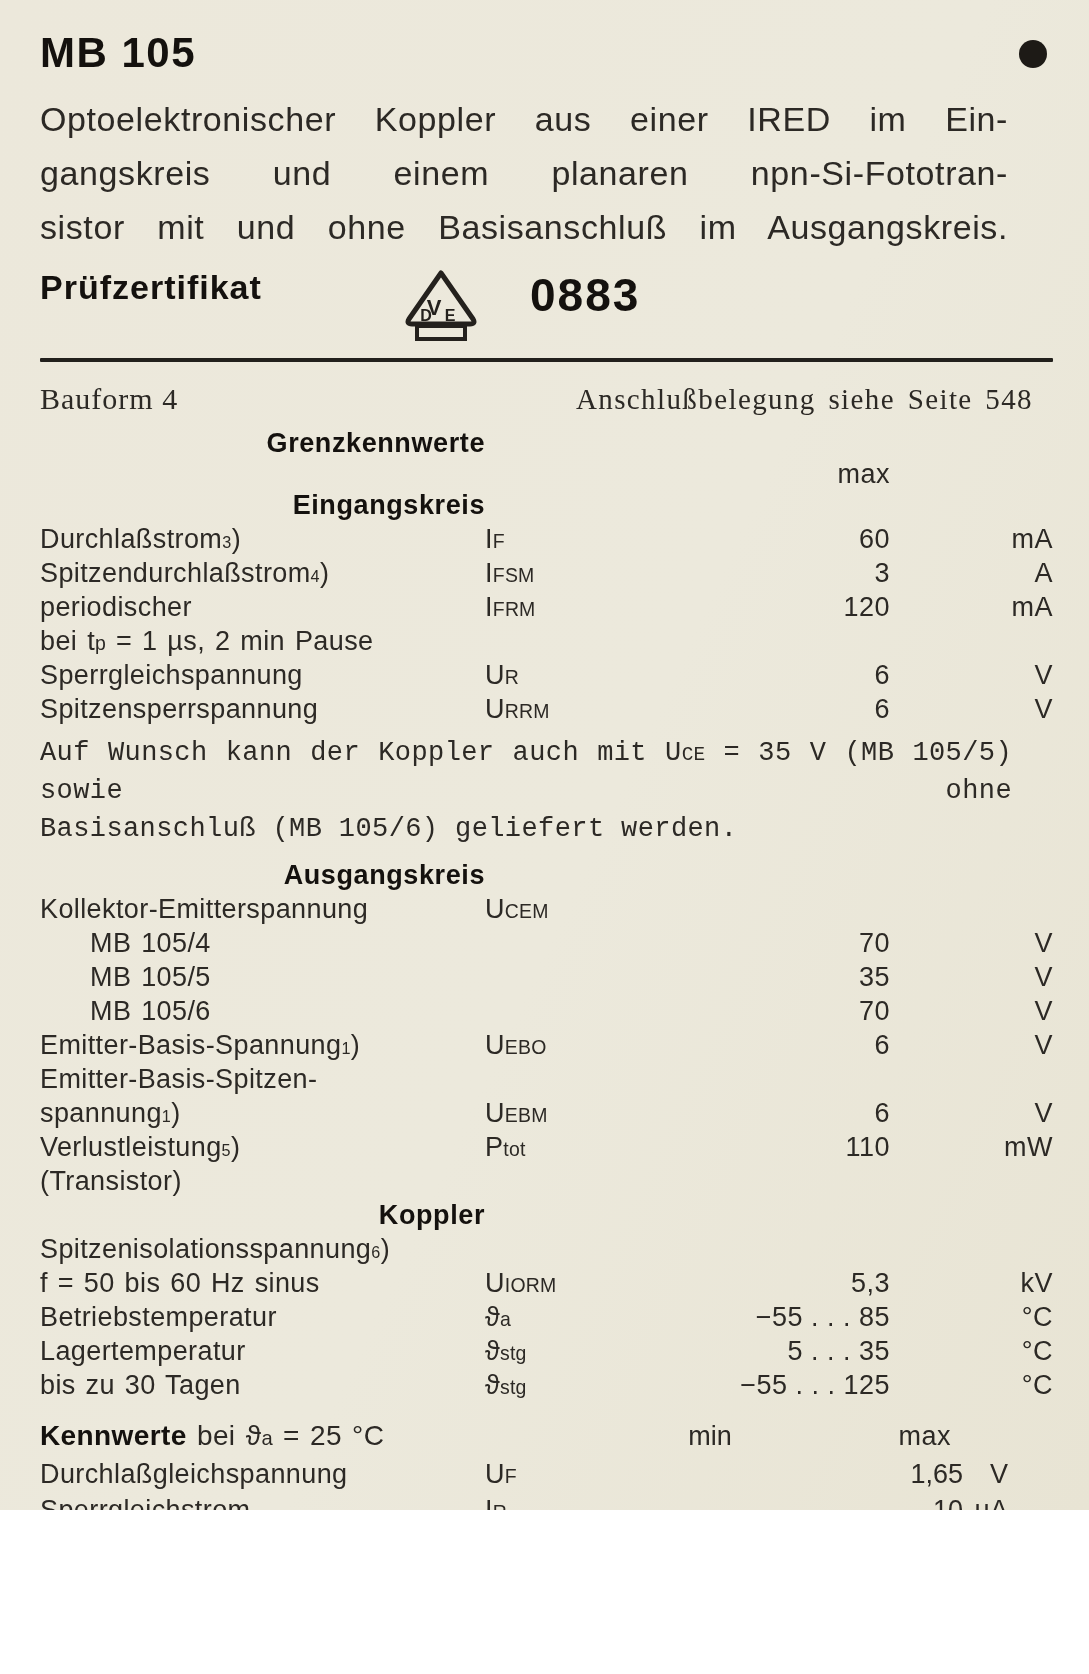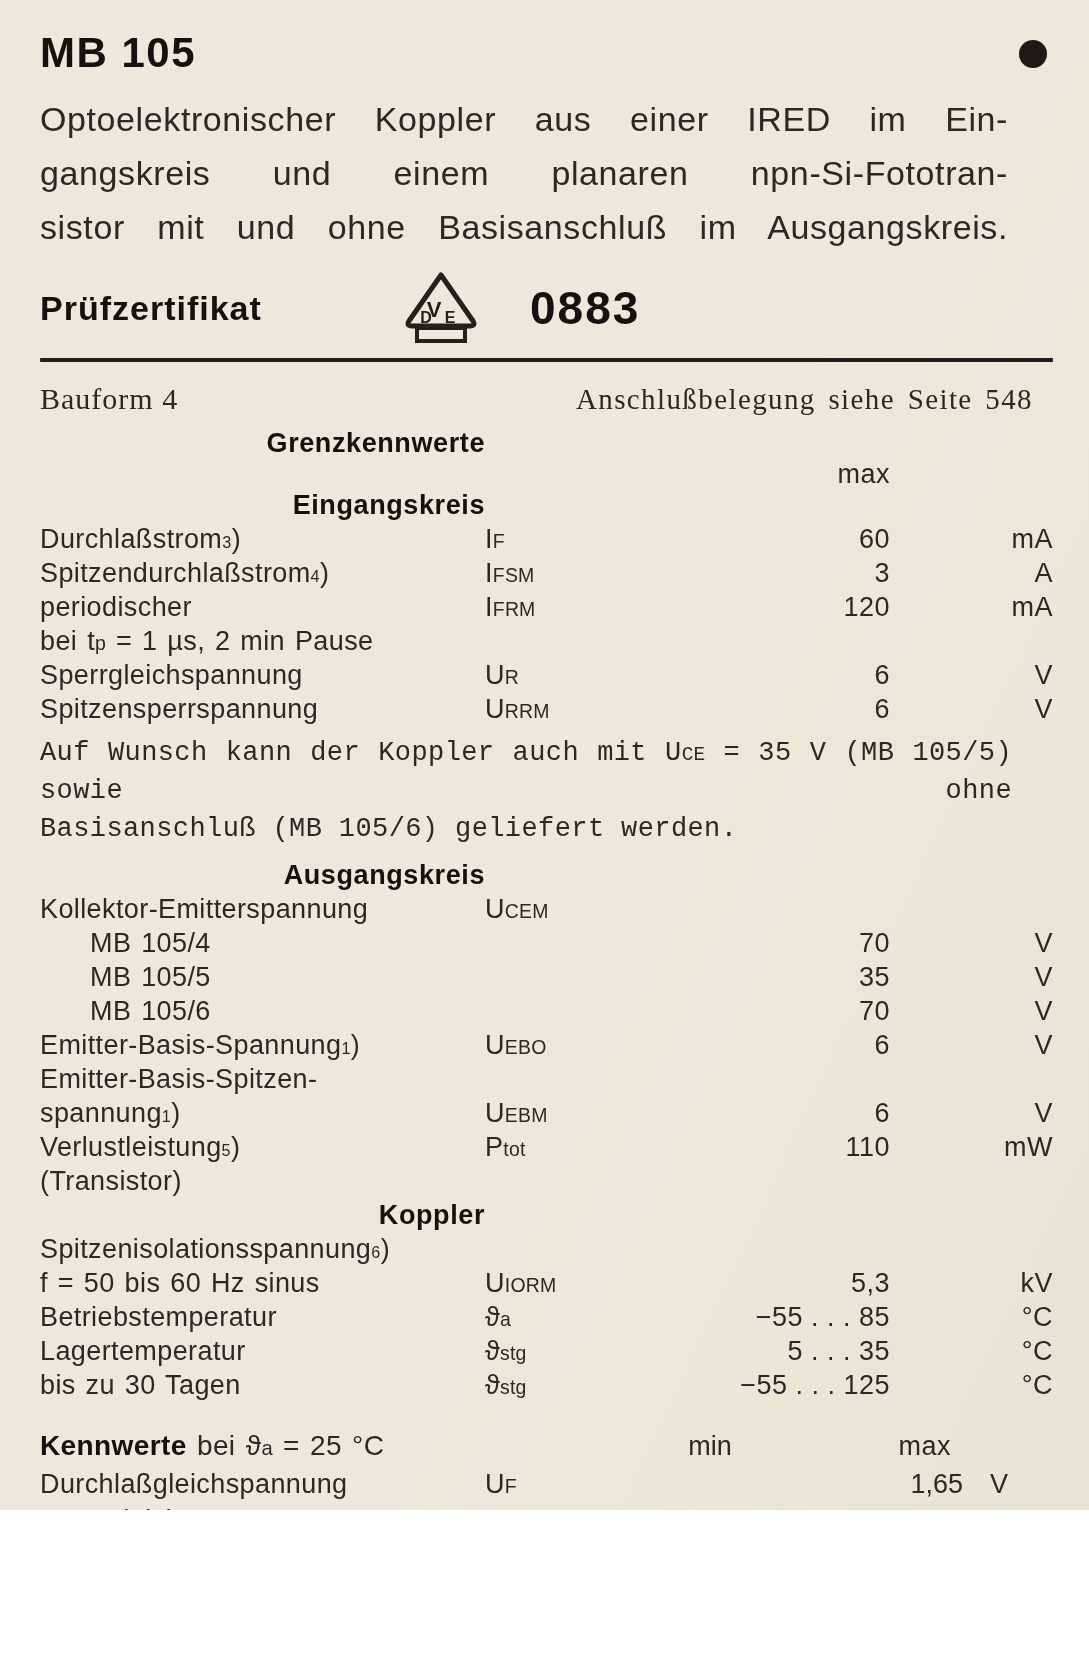--- a/index.html
+++ b/index.html
@@ -17,21 +17,21 @@
   b{color:#14110e;}
 
   
   .product{font-size:42px;font-weight:700;color:#14110e;letter-spacing:1.5px;line-height:46px;}
   .print-dot{position:absolute;top:40px;right:42px;width:28px;height:28px;border-radius:50%;background:#1d1a16;}
   .desc{margin-top:16px;width:968px;}
   .desc-line{
     font-size:34px;line-height:54px;letter-spacing:.6px;
     text-align:justify;text-align-last:justify;
   }
-  .cert-row{margin-top:14px;height:80px;display:flex;align-items:center;}
+  .cert-row{margin-top:14px;height:80px;display:flex;}
   .cert-label{font-size:34px;font-weight:700;color:#14110e;letter-spacing:1px;width:330px;}
   .vde-logo{margin-left:30px;}
   .cert-number{font-size:46px;font-weight:700;color:#14110e;letter-spacing:2px;margin-left:48px;}
 
   .rule-heavy{margin-top:10px;height:4px;background:#22201c;border-radius:1px;}
 
   .meta-row{margin-top:20px;display:flex;justify-content:space-between;align-items:baseline;font-family:Liberation Serif, serif;}
   .bauform{font-size:30px;letter-spacing:1px;}
   .pinout{font-size:29px;letter-spacing:1.4px;word-spacing:4px;padding-right:20px;}
 
@@ -43,21 +43,21 @@
   .cs{font-size:27px;letter-spacing:.3px;}
   .cv{font-size:27px;text-align:right;letter-spacing:.5px;}
   .cu{font-size:27px;text-align:right;letter-spacing:.5px;}
   .cm{font-size:27px;text-align:center;}
   .cx{font-size:27px;text-align:right;}
   .cu2{font-size:27px;text-align:right;}
   .row.bold .cl,.rowk.bold .cl{font-weight:700;color:#14110e;letter-spacing:.6px;text-align:right;}
   .row.indent .cl{padding-left:50px;}
   .row.colhead{line-height:28px;}
   .khead{margin-top:14px;line-height:40px;}
-  .khead .cl{font-size:28px;margin-top:10px;}
+  .khead .cl{font-size:28px;}
   .khead .cx{padding-right:12px;letter-spacing:.5px;}
 
   .note{margin:8px 0 6px 0;width:972px;font-family:Liberation Mono, monospace;}
   .note-line{font-size:27px;line-height:38px;letter-spacing:.4px;}
   .note-line.just{text-align:justify;text-align-last:justify;}
 
   .rule-light{position:absolute;left:40px;top:1588px;width:1010px;height:2px;background:#55504a;}
   .page-number{position:absolute;top:1608px;right:54px;font-size:29px;letter-spacing:1px;color:#36332e;}
 </style>
 </head>

